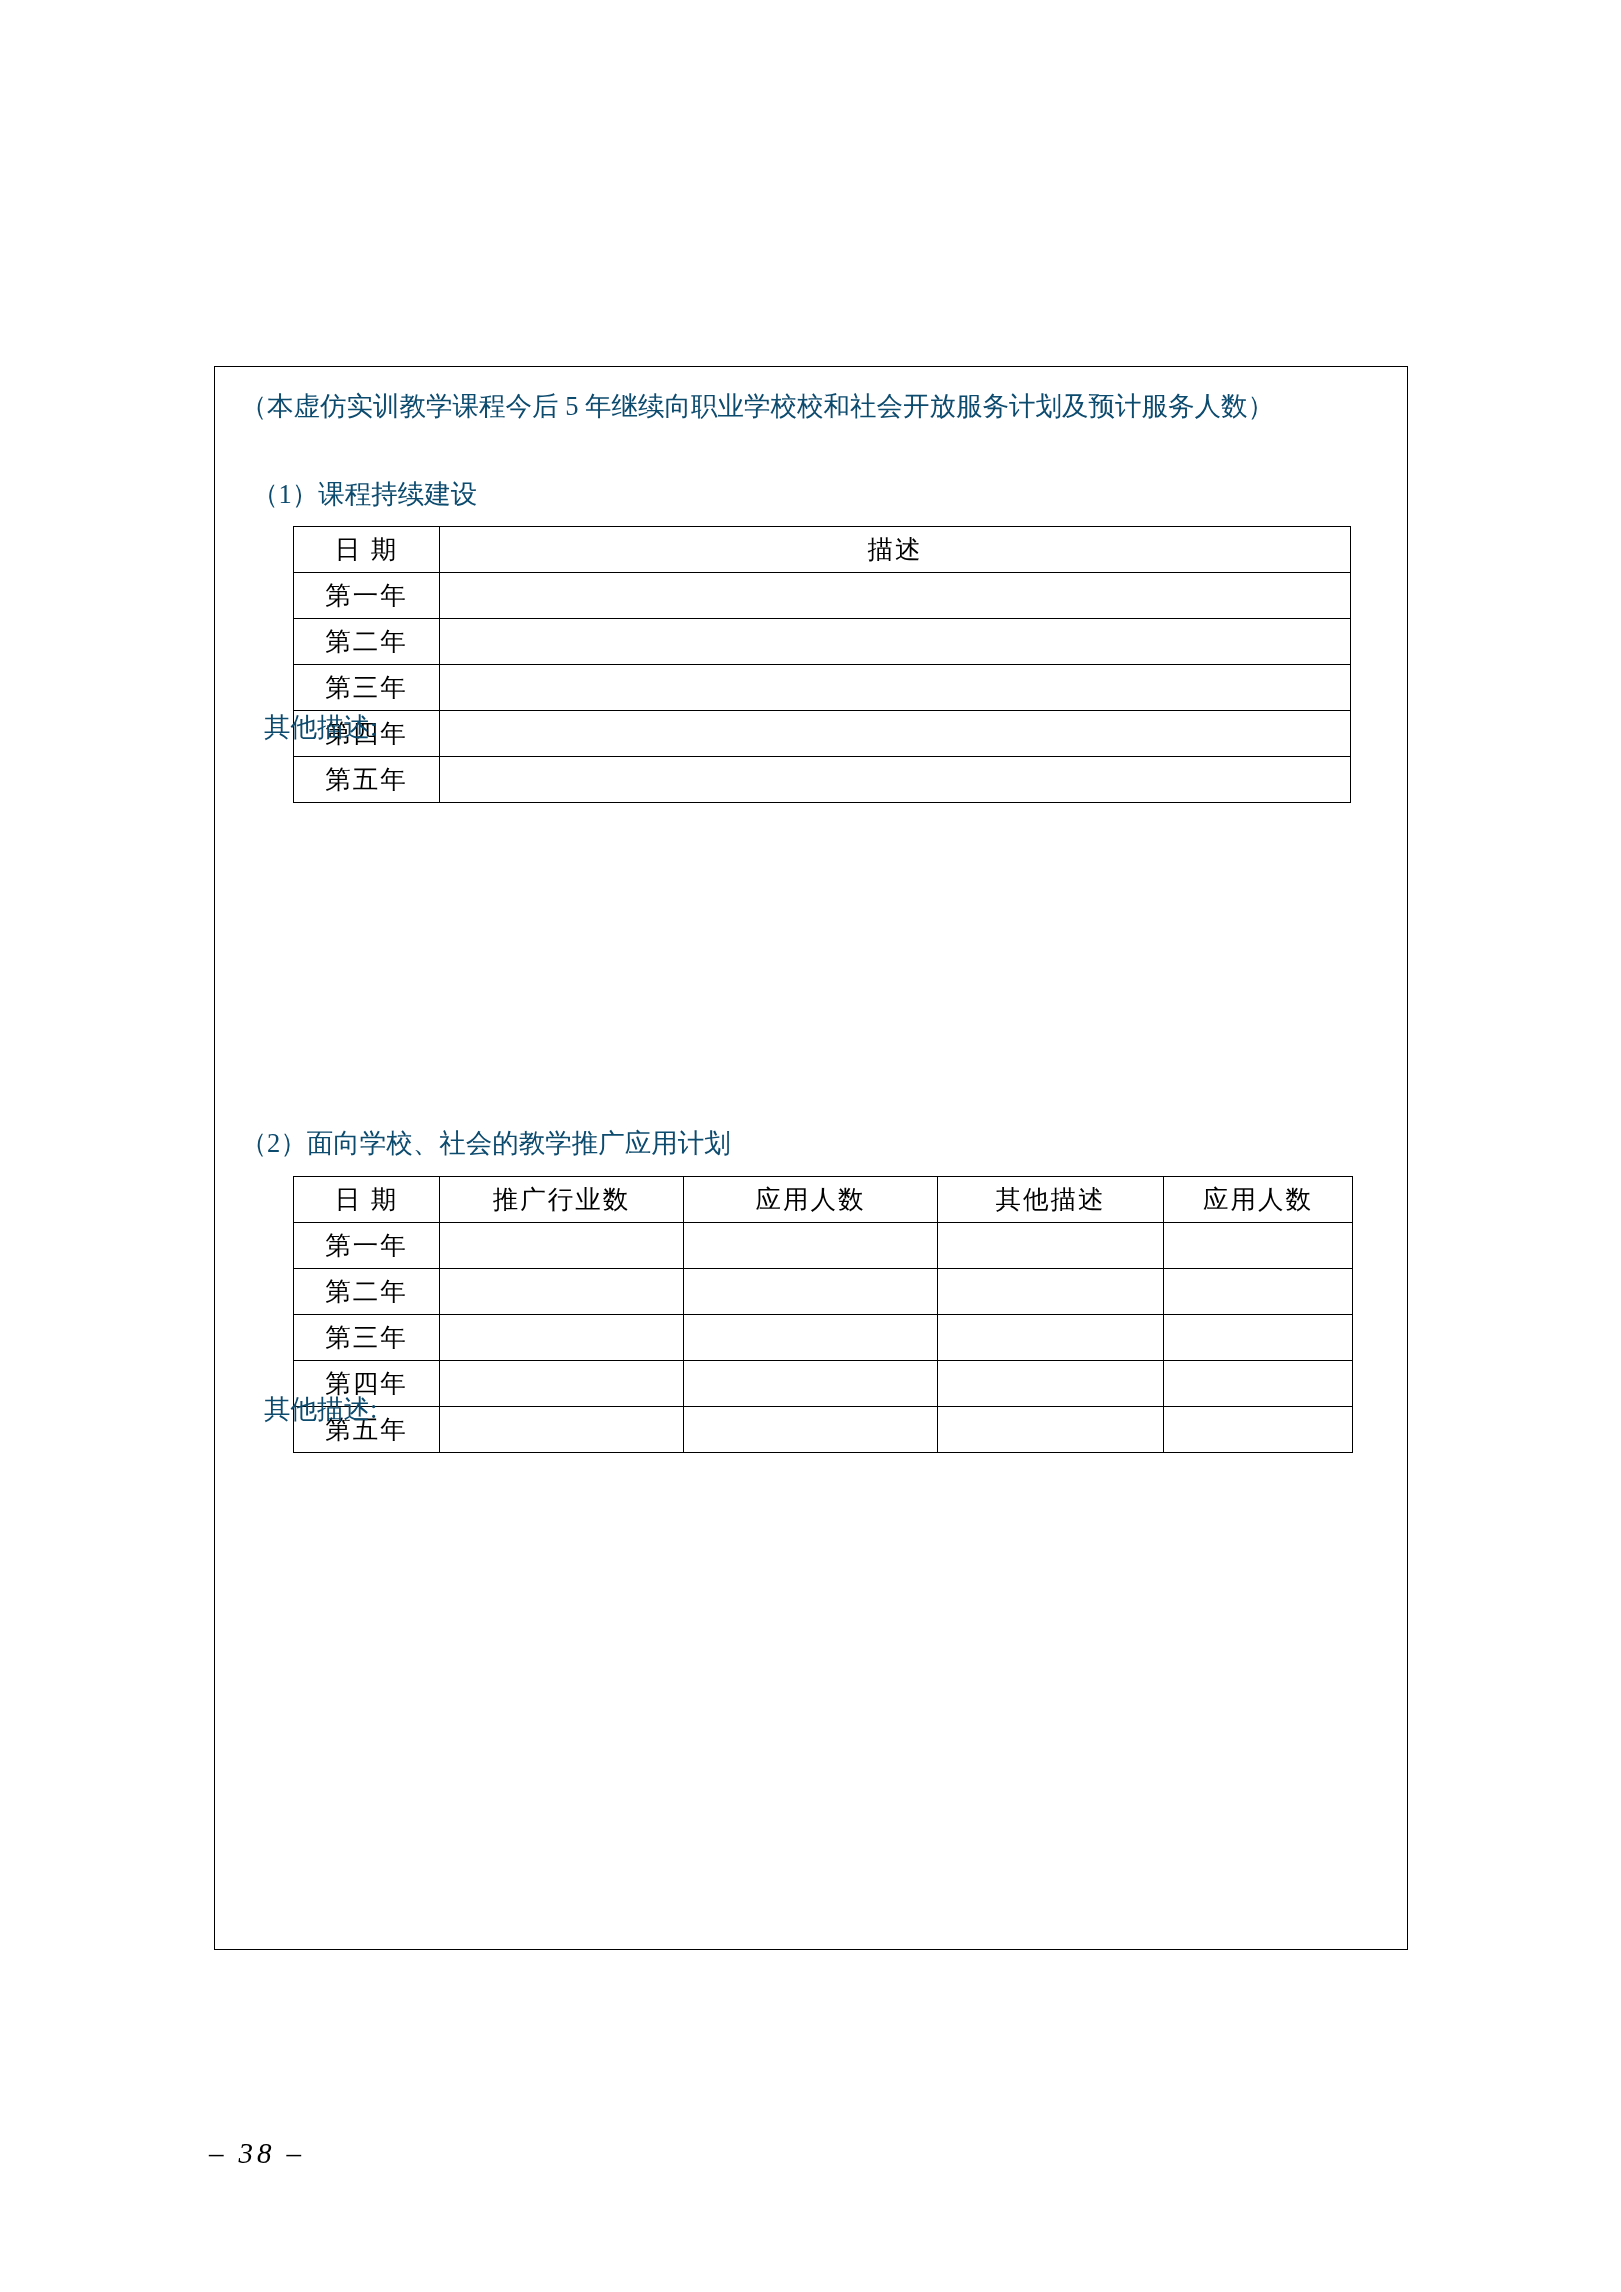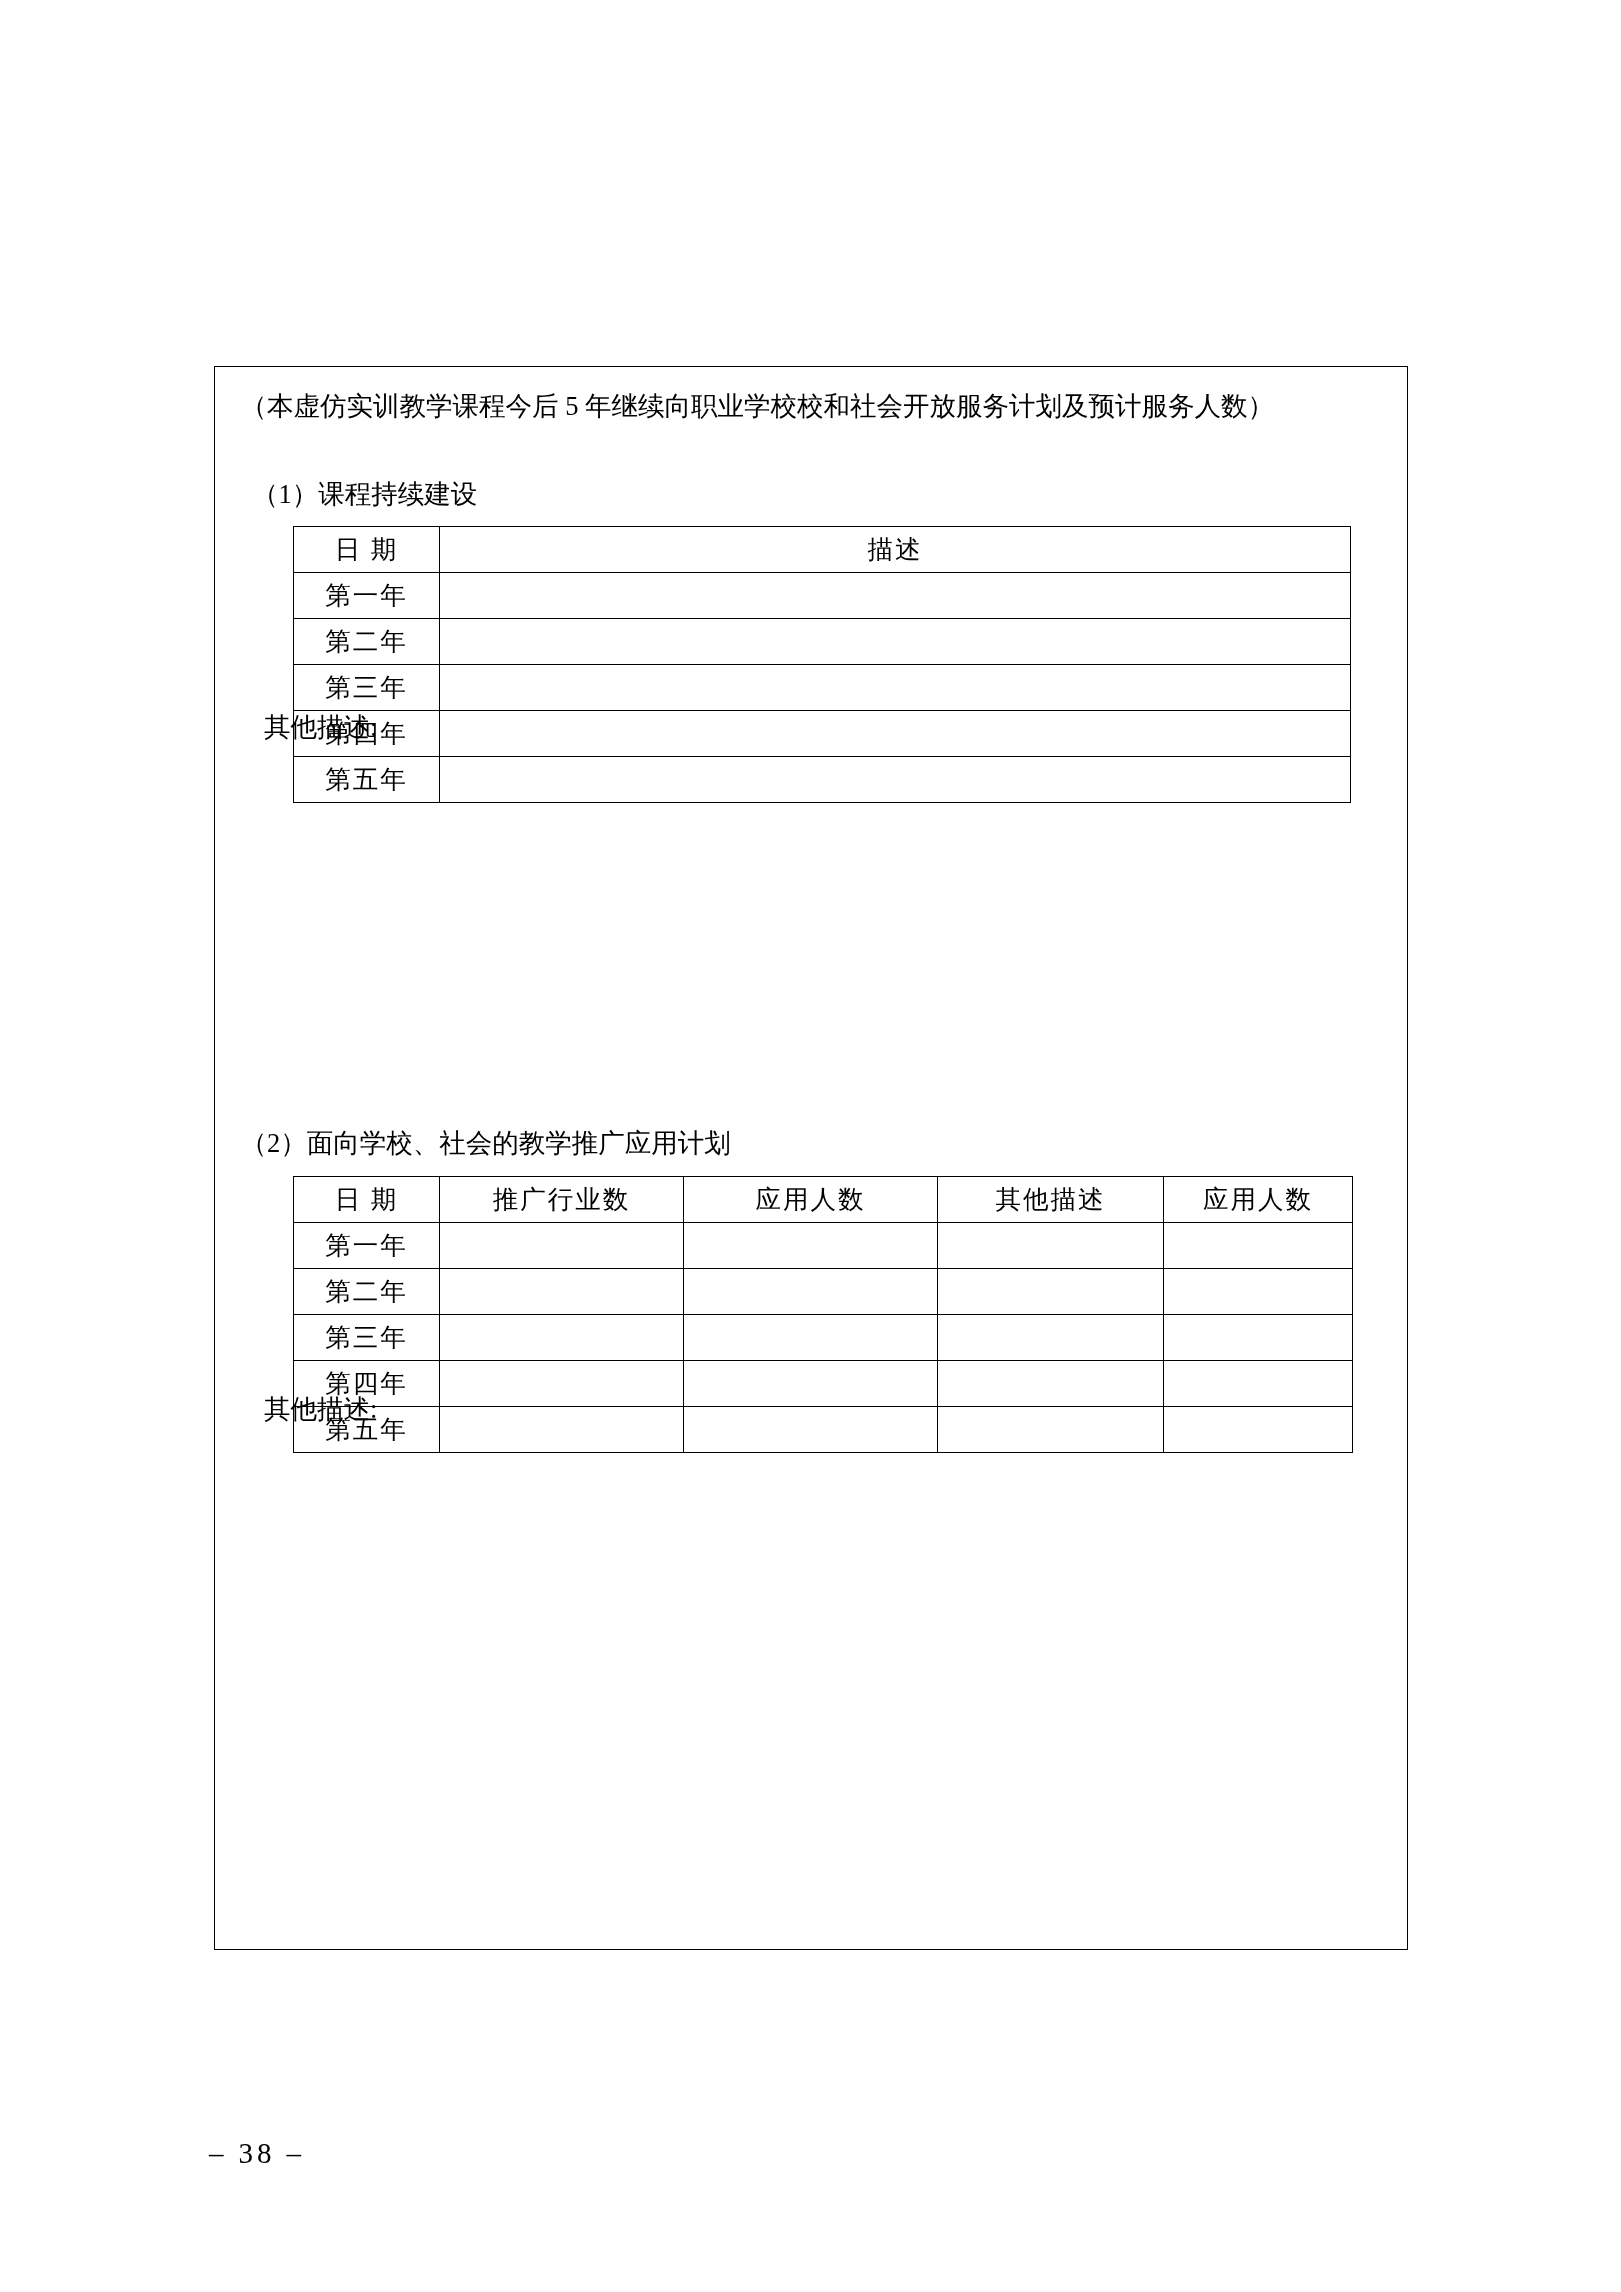--- a/index.html
+++ b/index.html
@@ -45,21 +45,21 @@
     position: relative;
     width: 100%;
     height: 100%;
     padding: 0;
   }
   .para {
     position: absolute;
     font-family: "Liberation Serif", "DejaVu Serif", serif;
     font-size: 26.5px;
     line-height: 43px;
-    color: #000000;
+    color: #0c4a6e;
   }
   .intro {
     left: 25.5px;
     top: 17.6px;
     width: 1147px;
     text-align: justify;
   }
   .label-1 {
     left: 37px;
     top: 106px;
@@ -115,20 +115,21 @@
   #table-promote .c5 { width: 188px; }
 
   .page-number {
     position: absolute;
     left: 209px;
     top: 2137px;
     font-family: "Liberation Serif", "DejaVu Serif", serif;
     font-size: 29px;
     letter-spacing: 3.9px;
     color: #000;
+    font-style: italic;
   }
 </style>
 </head>
 <body>
 
 <div class="page">
 
 
   <div class="outer-box">
     <div class="inner">

